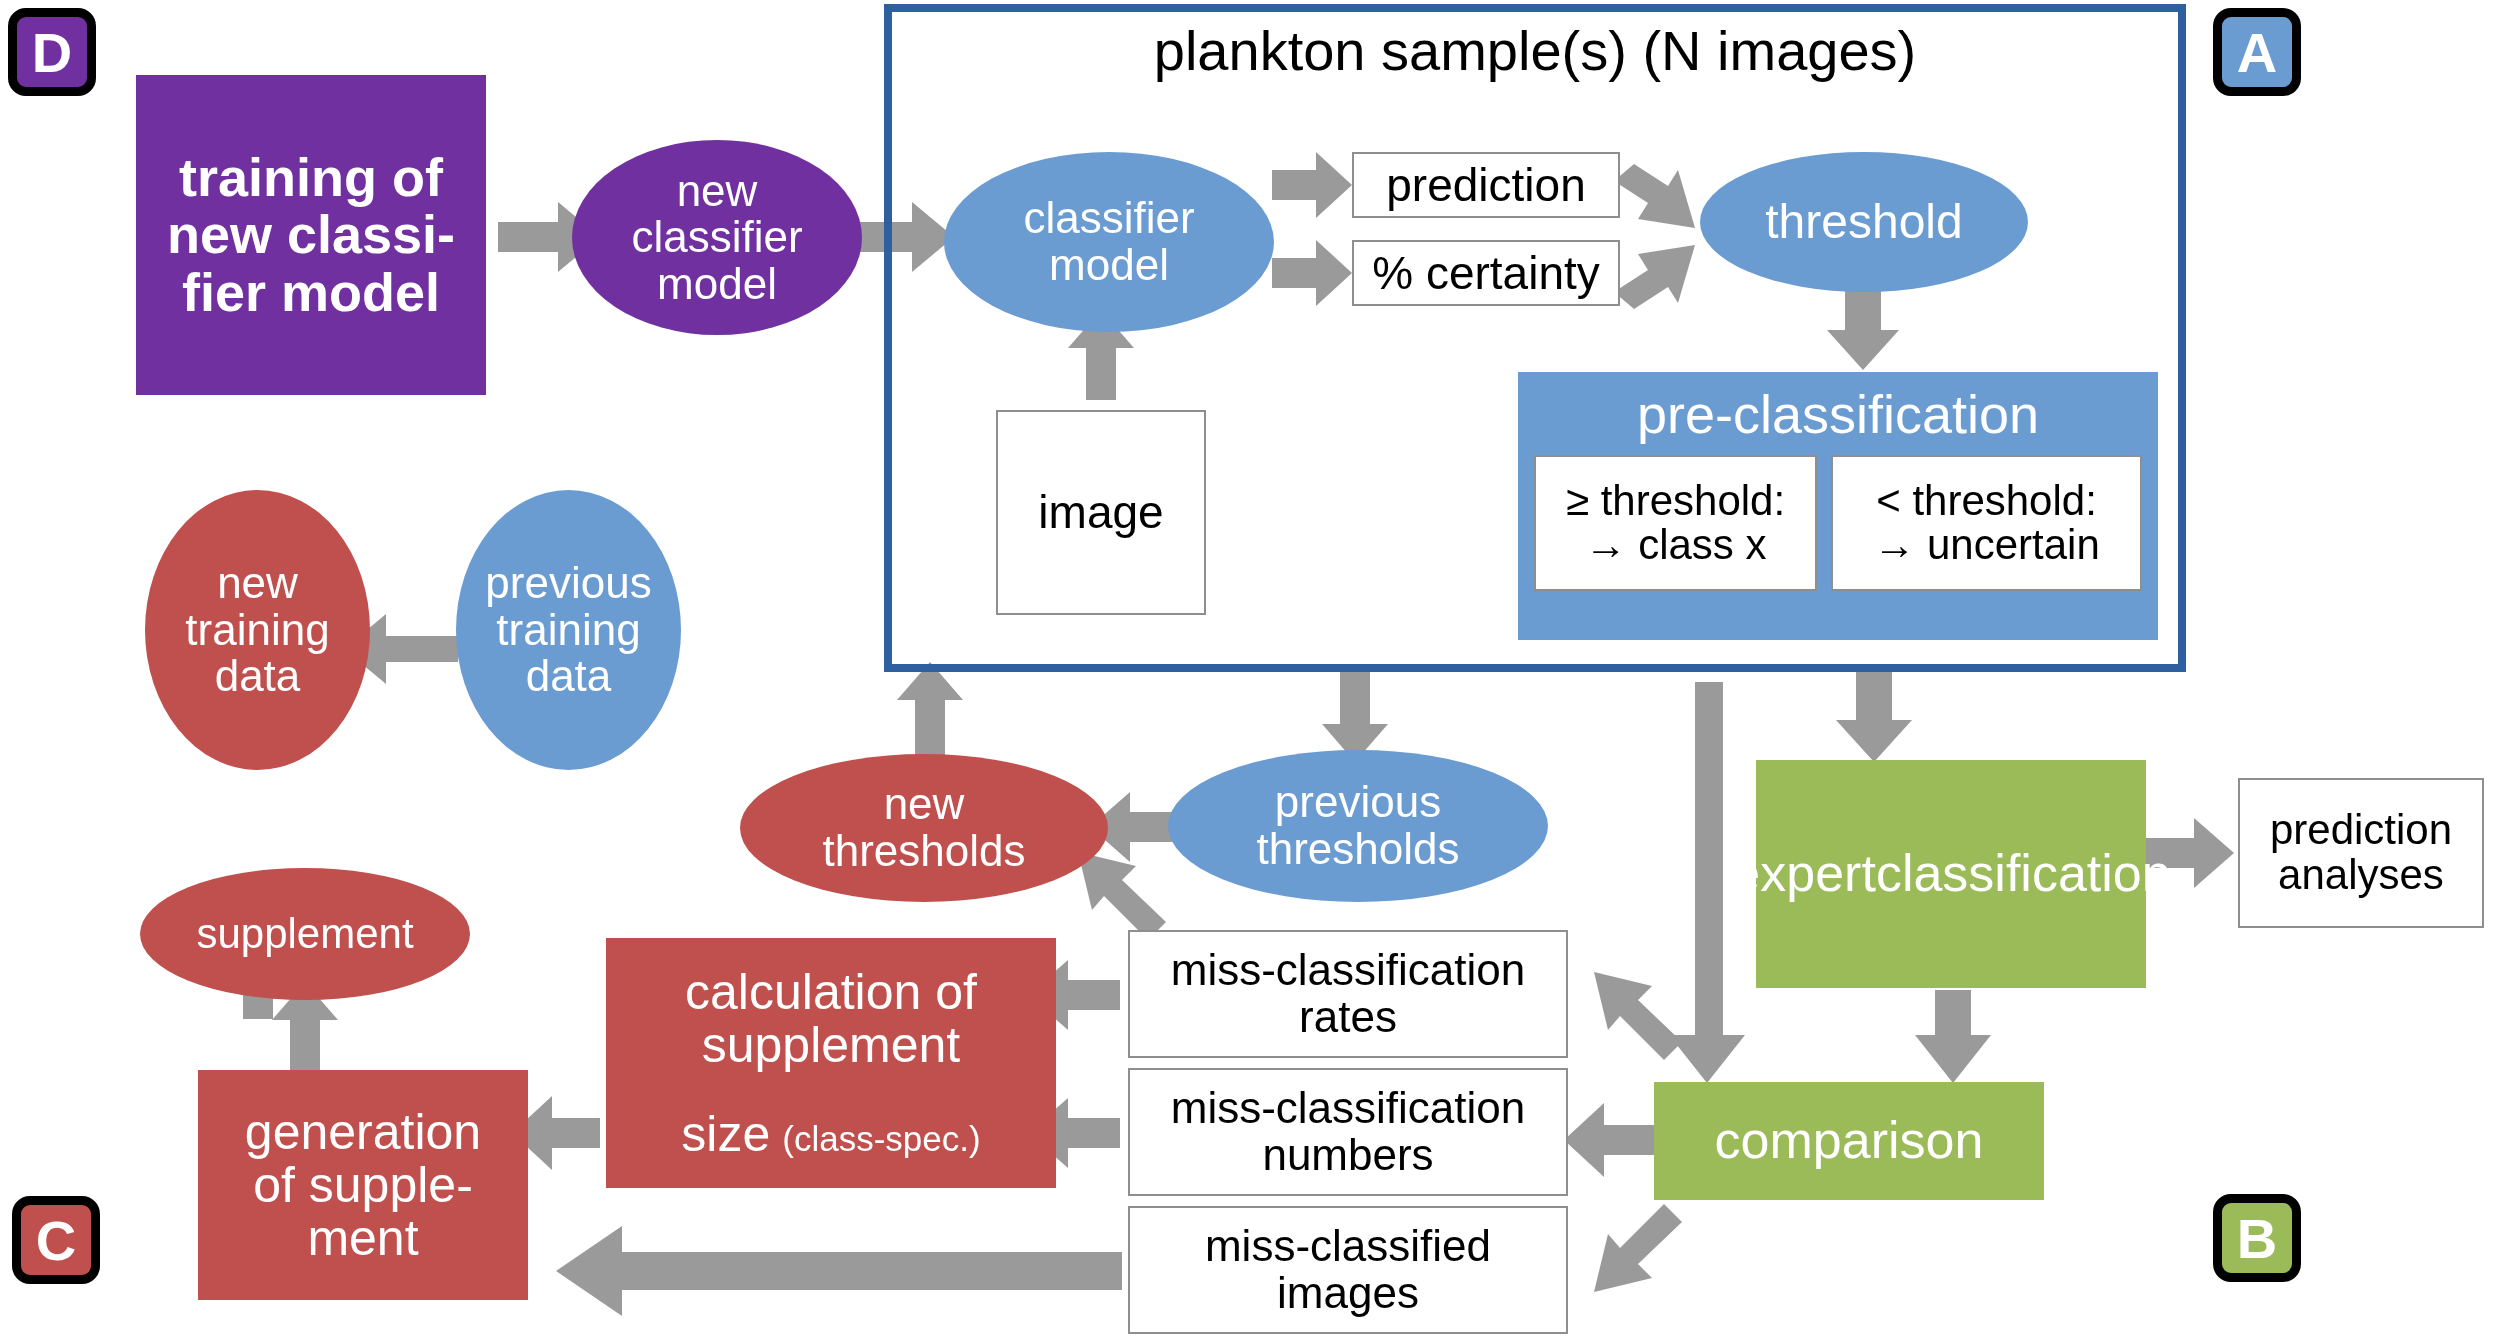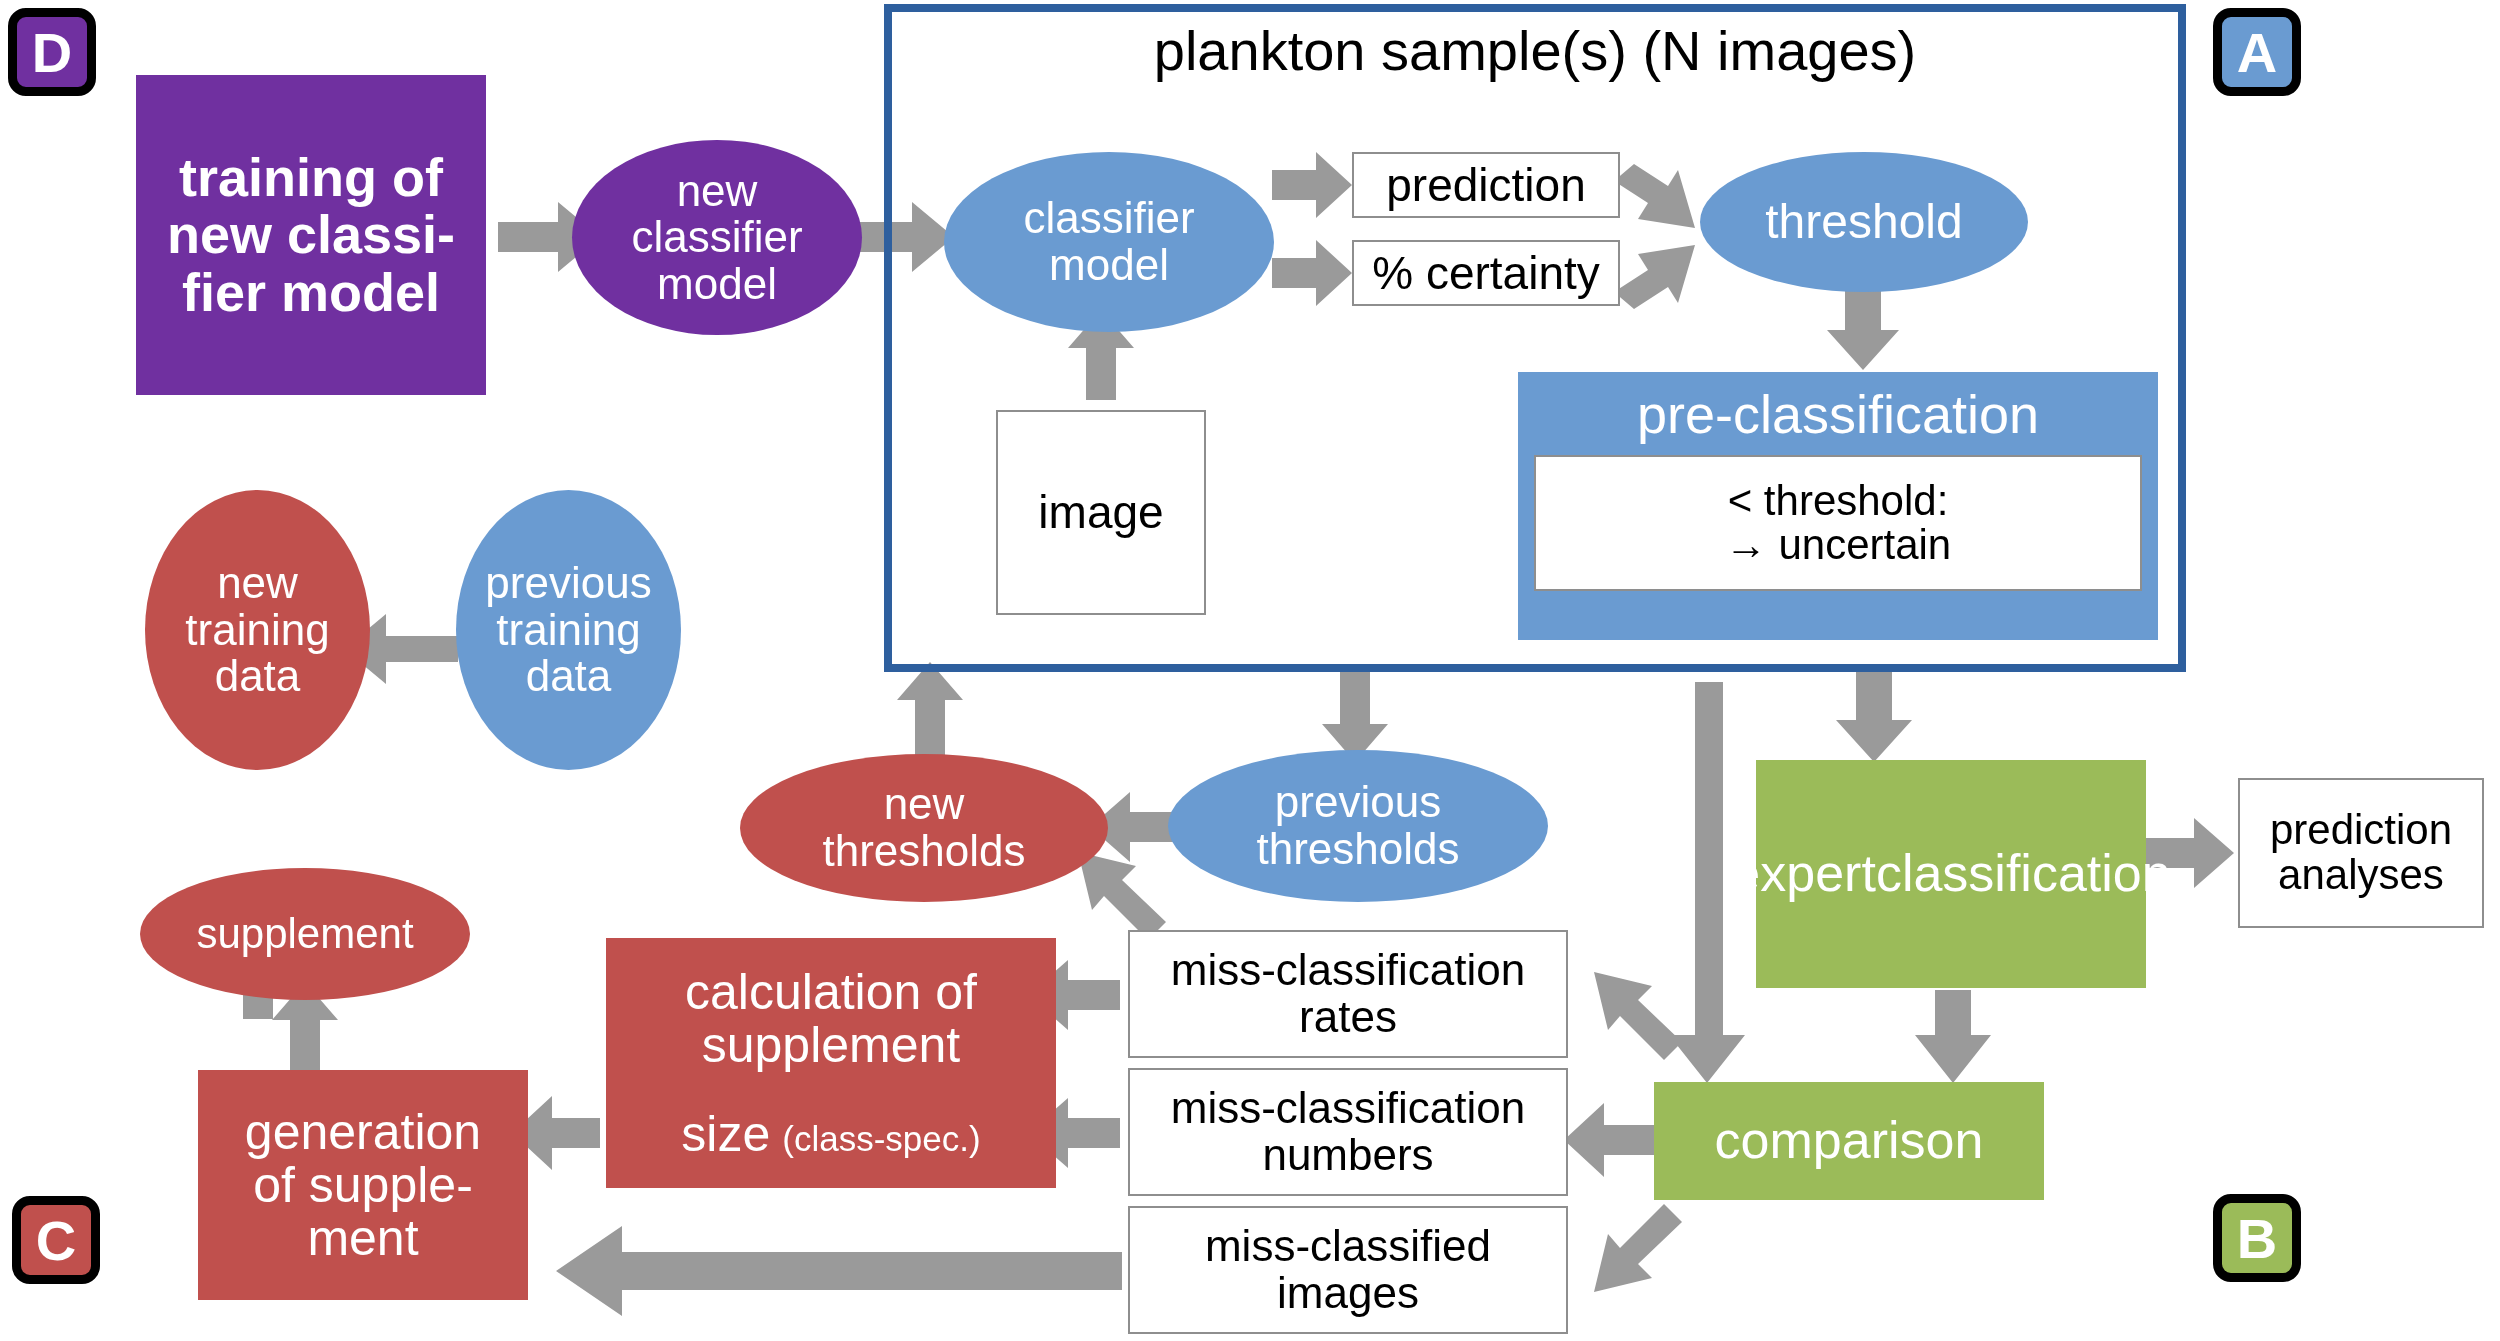--- a/index.html
+++ b/index.html
@@ -124,20 +124,24 @@
     <span>threshold</span>
   </div>
 
   <div class="node rect white" style="left:996px;top:410px;width:210px;height:205px;font-size:46px;border-width:2px;">
     <span>image</span>
   </div>
 
   <div class="node rect bluefill" style="left:1518px;top:372px;width:640px;height:268px;flex-direction:column;justify-content:flex-start;padding-top:14px;">
     <span style="font-size:54px;">pre-classification</span>
     <div style="display:flex;gap:14px;margin-top:12px;width:100%;padding:0 16px;box-sizing:border-box;">
+      <div class="node rect white" style="position:relative;left:auto;top:auto;flex:1;height:136px;font-size:42px;flex-direction:column;border-width:2px;">
+        <span>≥ threshold:</span>
+        <span>→  class x</span>
+      </div>
       <div class="node rect white" style="position:relative;left:auto;top:auto;flex:1.1;height:136px;font-size:42px;flex-direction:column;border-width:2px;">
         <span>&lt; threshold:</span>
         <span>→  uncertain</span>
       </div>
     </div>
   </div>
 
   <div class="node ellipse red" style="left:145px;top:490px;width:225px;height:280px;font-size:44px;flex-direction:column;">
     <span>new</span>
     <span>training</span>

